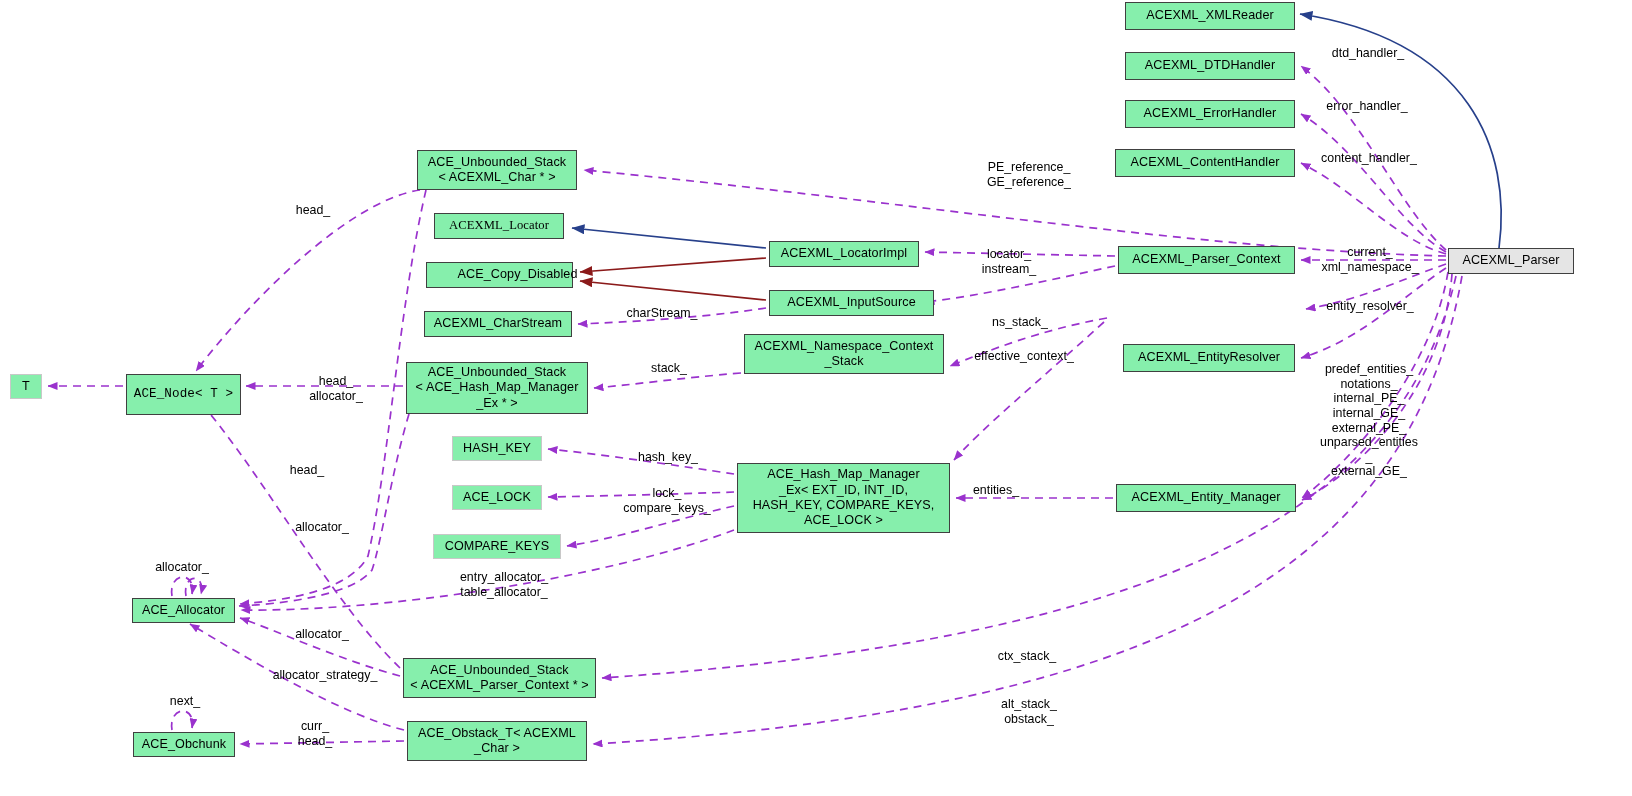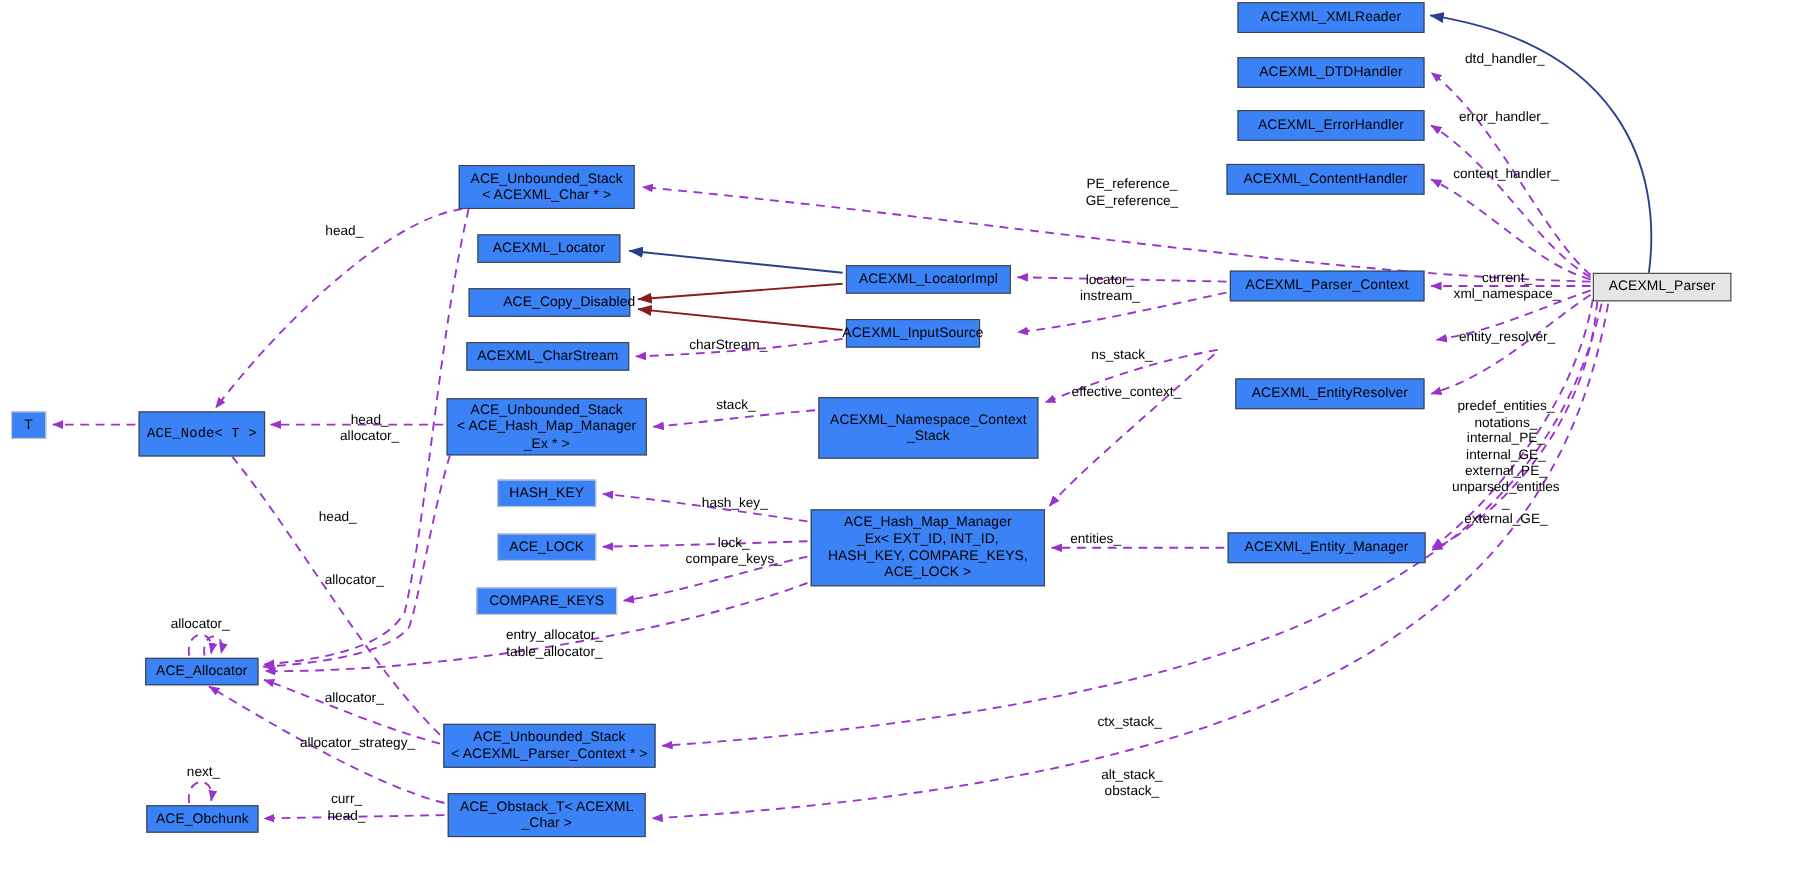--- a/index.html
+++ b/index.html
@@ -23,21 +23,21 @@
   svg.edges {
     position: absolute;
     left: 0; top: 0;
     width: 1632px;
     height: 796px;
     pointer-events: none;
   }
   .node {
     position: absolute;
     box-sizing: border-box;
-    background: #3b82f6;
+    background: #86efac;
     border: 1px solid #404040;
     display: flex;
     align-items: center;
     justify-content: center;
     text-align: center;
     font-size: 12.6px;
     color: #000000;
     line-height: 1.22;
     white-space: pre;
     letter-spacing: 0.1px;
@@ -177,35 +177,35 @@
 
   <div class="node" style="left:1123px;top:344px;width:172px;height:28px;">ACEXML_EntityResolver</div>
 
   <div class="node" style="left:1116px;top:484px;width:180px;height:28px;">ACEXML_Entity_Manager</div>
 
   <div class="node highlight" style="left:1448px;top:248px;width:126px;height:26px;">ACEXML_Parser</div>
 
   <div class="node" style="left:417px;top:150px;width:160px;height:40px;">ACE_Unbounded_Stack
 &lt; ACEXML_Char * &gt;</div>
 
-  <div class="node" style="left:434px;top:213px;width:130px;height:26px;">ACEXML_Locator</div>
+  <div class="node" style="left:434px;top:213px;width:130px;height:26px;font-family:Liberation Serif, serif;">ACEXML_Locator</div>
 
   <div class="node" style="left:426px;top:262px;width:147px;height:26px;padding-left:36px;">ACE_Copy_Disabled</div>
 
   <div class="node" style="left:424px;top:311px;width:148px;height:26px;">ACEXML_CharStream</div>
 
   <div class="node" style="left:769px;top:241px;width:150px;height:26px;">ACEXML_LocatorImpl</div>
 
-  <div class="node" style="left:769px;top:290px;width:122px;height:26px;">ACEXML_InputSource</div>
+  <div class="node" style="left:769px;top:290px;width:165px;height:26px;">ACEXML_InputSource</div>
 
   <div class="node" style="left:406px;top:362px;width:182px;height:52px;">ACE_Unbounded_Stack
 &lt; ACE_Hash_Map_Manager
 _Ex * &gt;</div>
 
-  <div class="node" style="left:744px;top:361px;width:200px;height:56px;">ACEXML_Namespace_Context
+  <div class="node" style="left:744px;top:334px;width:200px;height:40px;">ACEXML_Namespace_Context
 _Stack</div>
 
   <div class="node tparam" style="left:452px;top:436px;width:90px;height:25px;">HASH_KEY</div>
 
   <div class="node tparam" style="left:452px;top:485px;width:90px;height:25px;">ACE_LOCK</div>
 
   <div class="node tparam" style="left:433px;top:534px;width:128px;height:25px;">COMPARE_KEYS</div>
 
   <div class="node" style="left:737px;top:463px;width:213px;height:70px;">ACE_Hash_Map_Manager
 _Ex&lt; EXT_ID, INT_ID,

